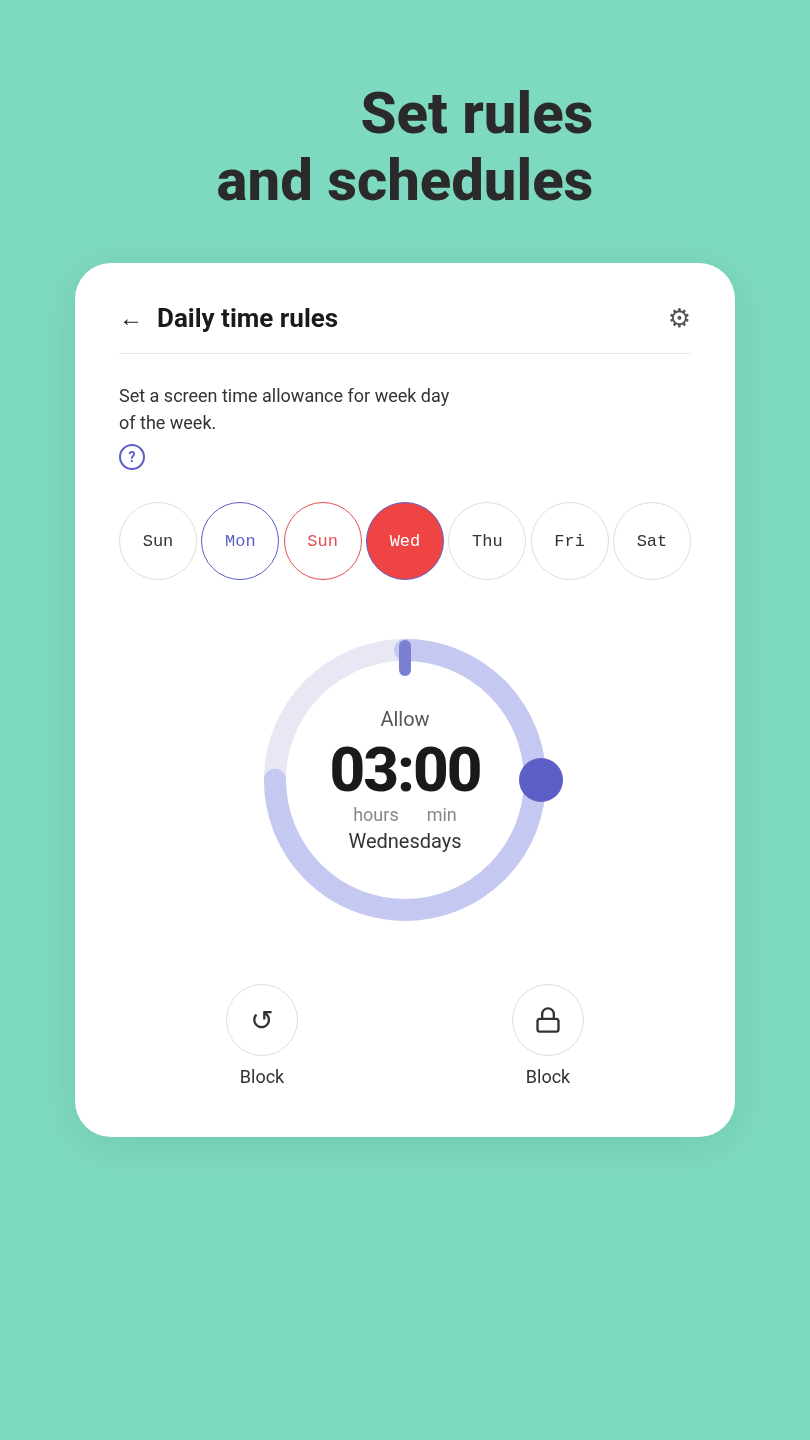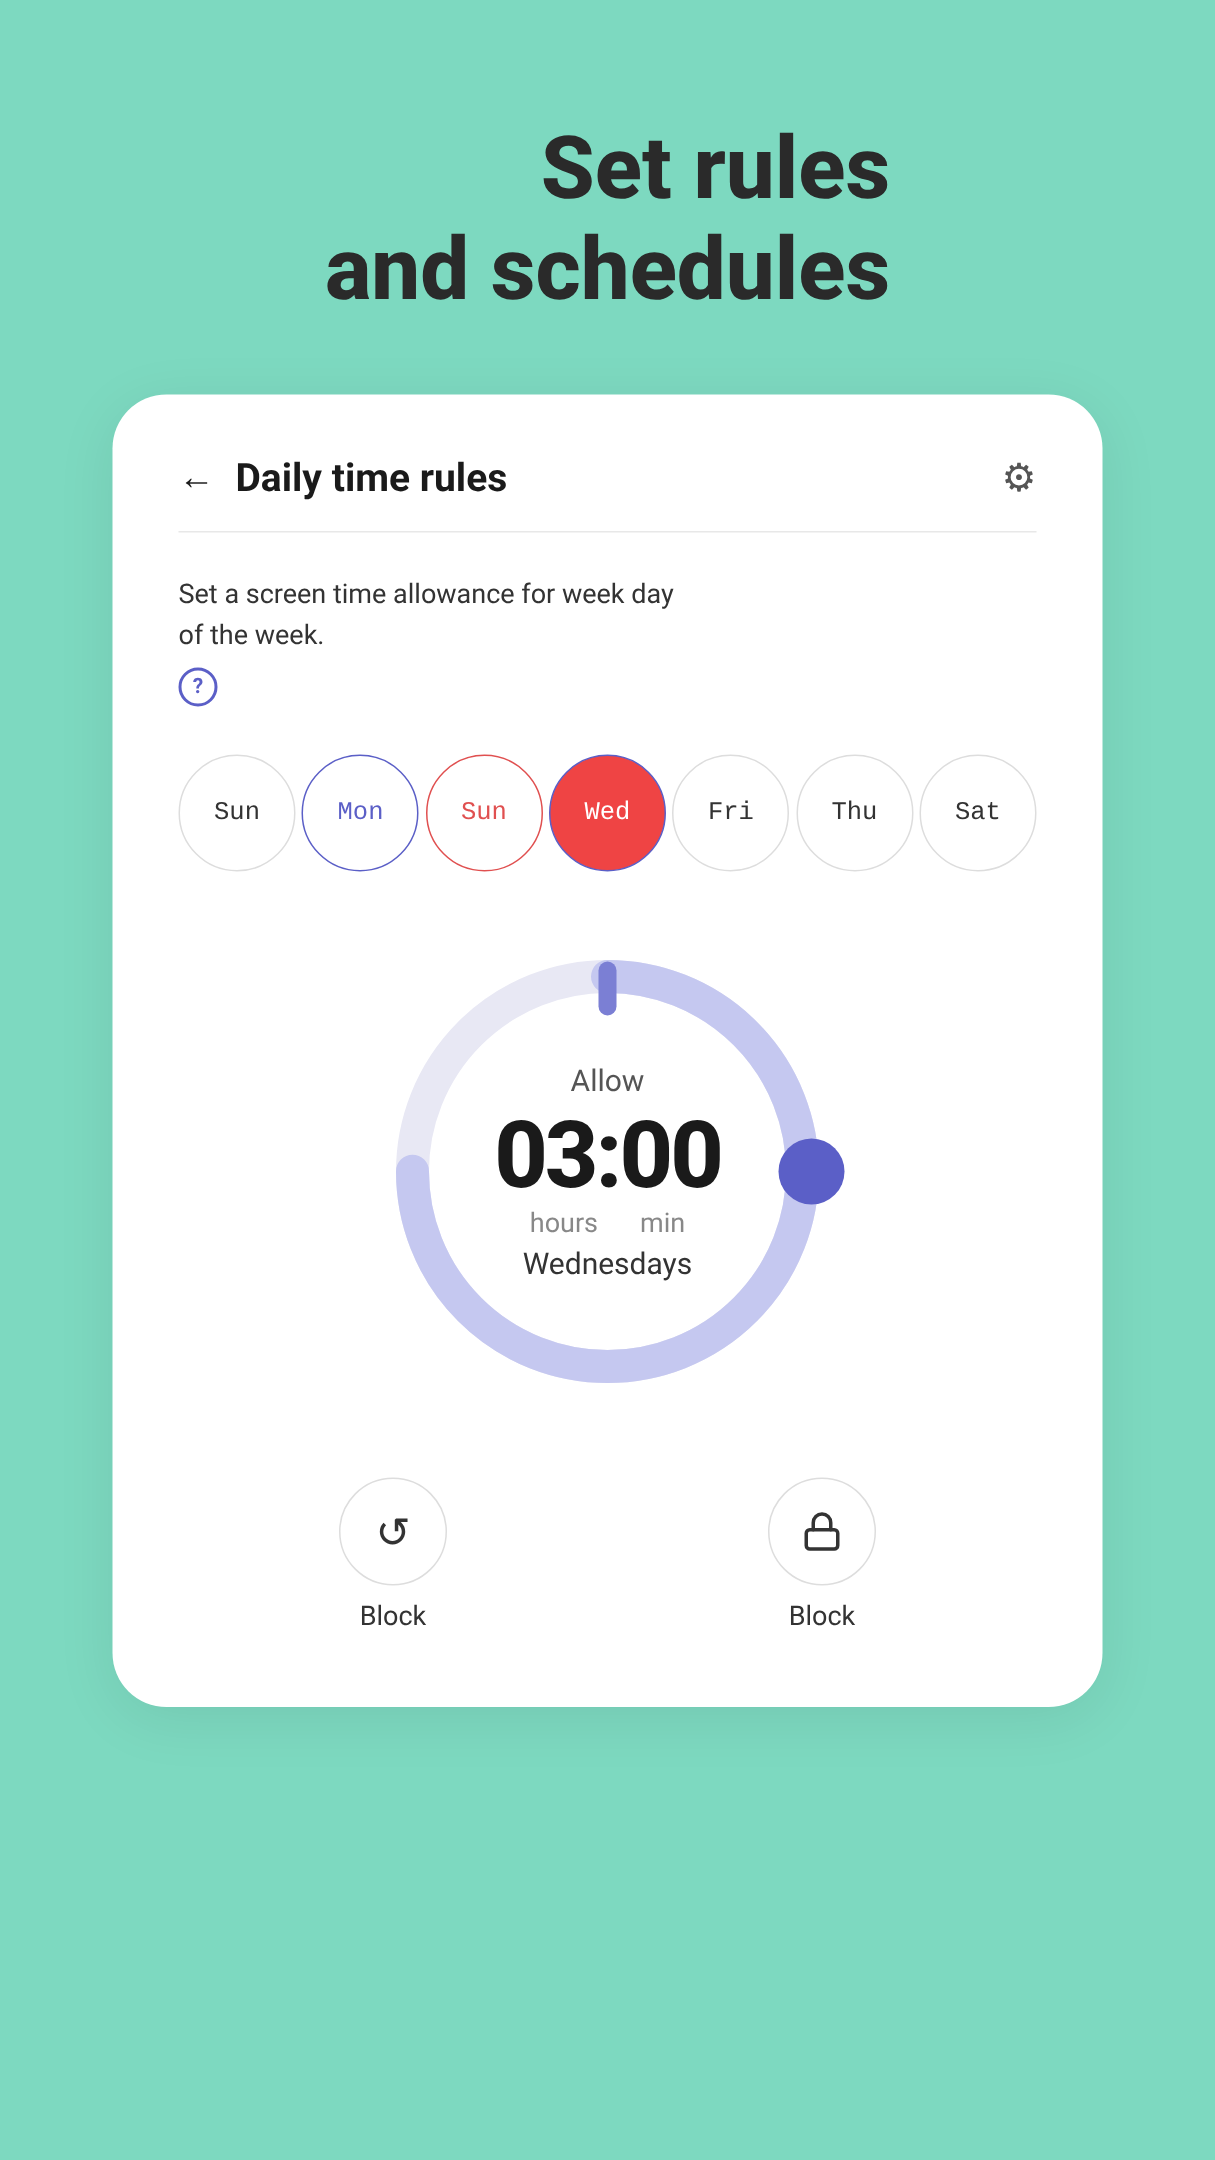--- a/index.html
+++ b/index.html
@@ -237,22 +237,22 @@
   </p>
   <div class="description-row">
     <div class="help-icon">?</div>
   </div>
 
   <div class="days-row">
     <div class="day-btn">Sun</div>
     <div class="day-btn mon">Mon</div>
     <div class="day-btn tue">Sun</div>
     <div class="day-btn active">Wed</div>
+    <div class="day-btn">Thu</div>
     <div class="day-btn">Fri</div>
-    <div class="day-btn">Thu</div>
     <div class="day-btn">Sat</div>
   </div>
 
   <div class="timer-container">
     <svg class="timer-svg" viewBox="0 0 320 320">
 
       <circle cx="160" cy="160" r="130" fill="none" stroke="#e8e8f4" stroke-width="22"></circle>
 
       <circle cx="160" cy="160" r="130" fill="none" stroke="#c5c8f0" stroke-width="22" stroke-linecap="round" stroke-dasharray="612.6 816.8" stroke-dashoffset="0" transform="rotate(-90 160 160)"></circle>
 

